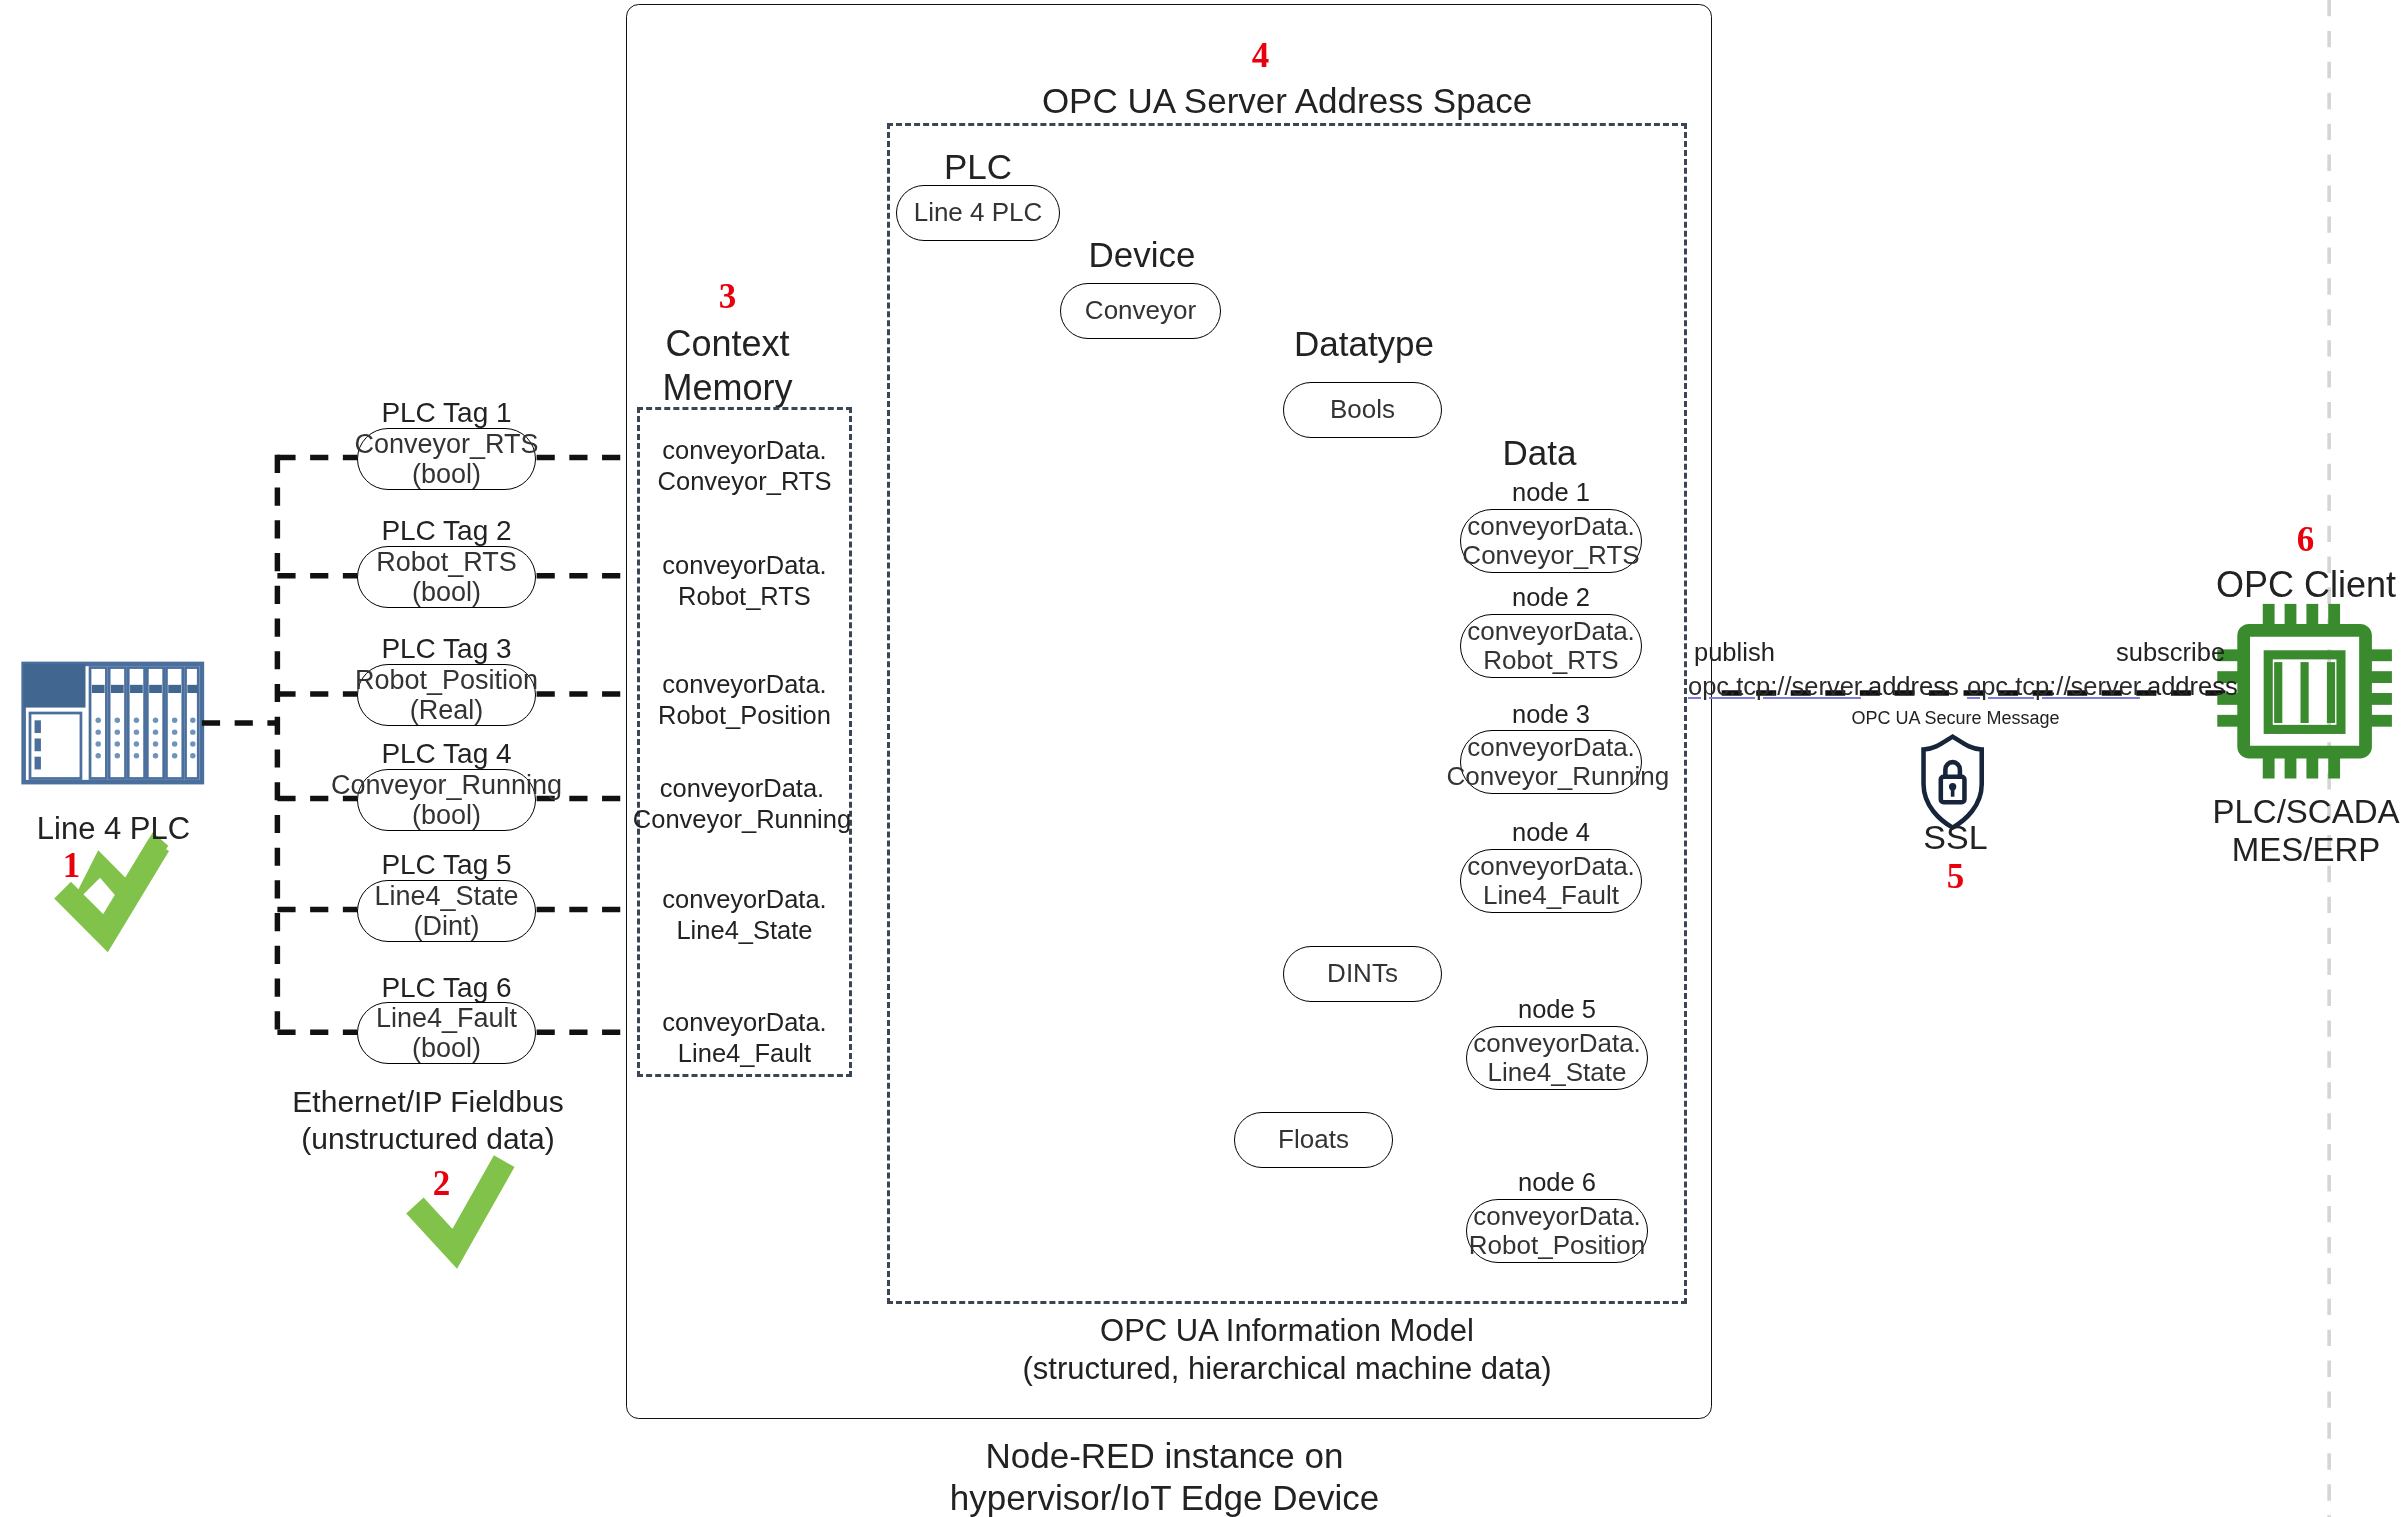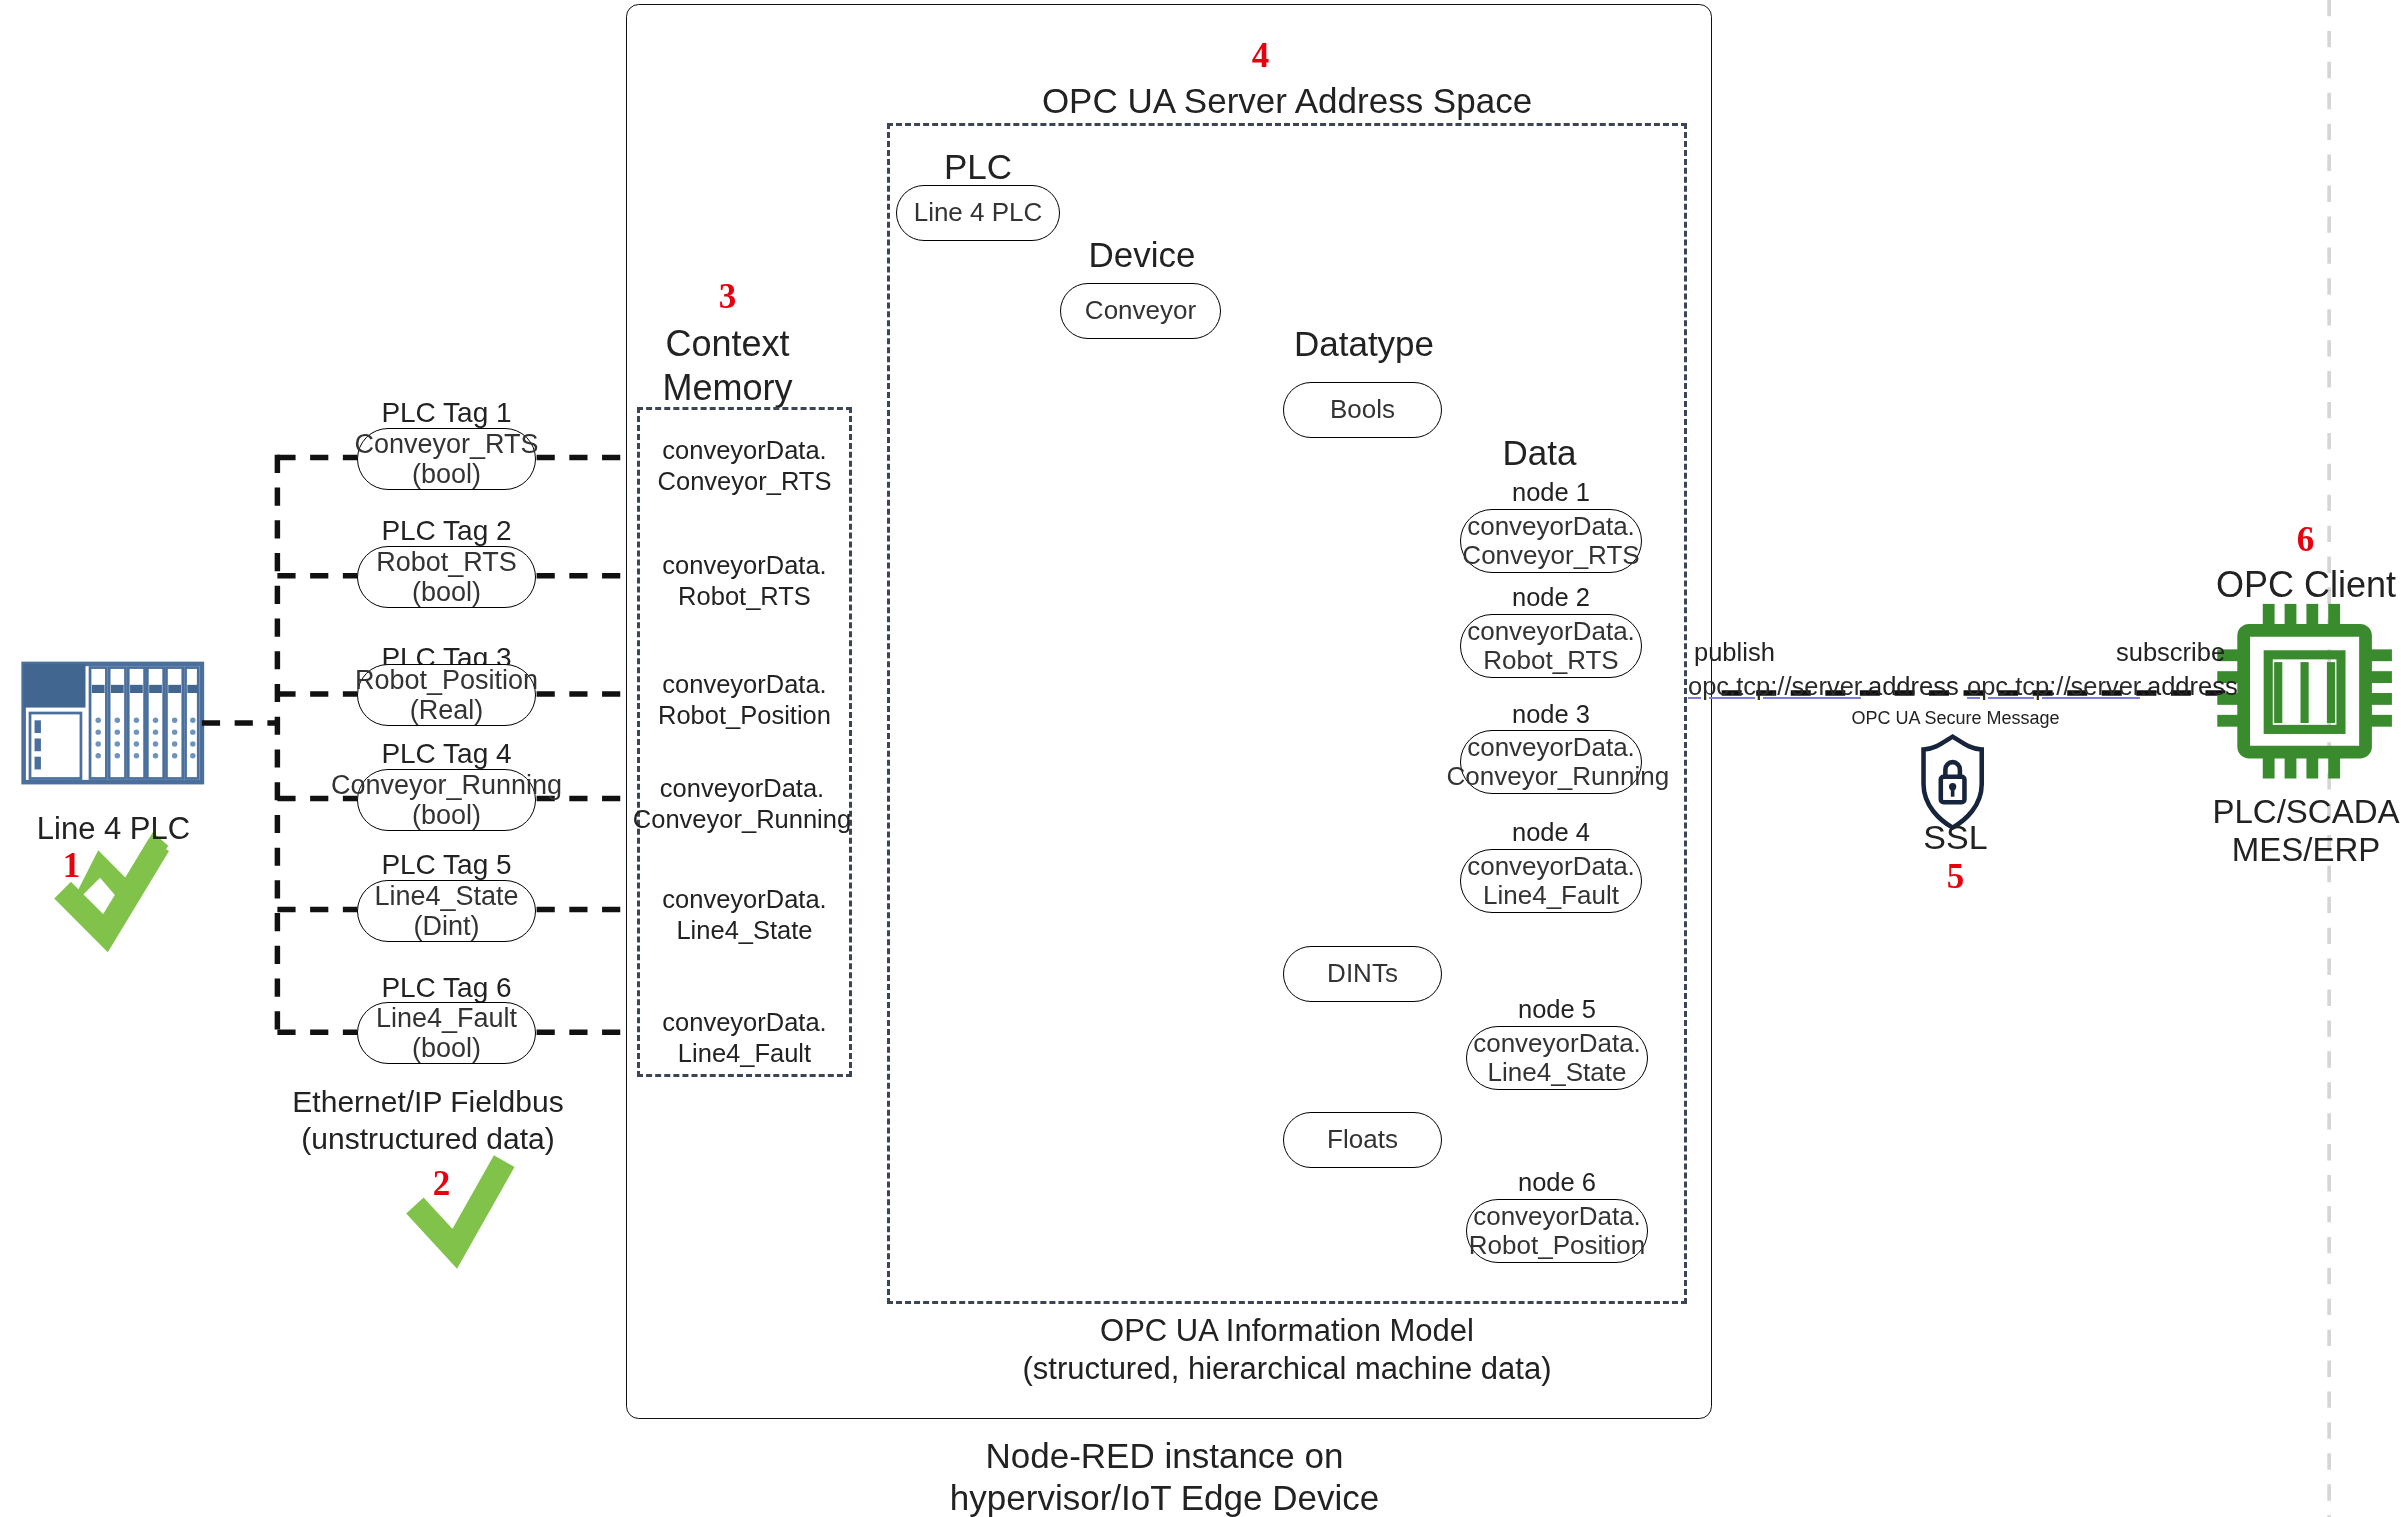--- a/index.html
+++ b/index.html
@@ -209,21 +209,21 @@
     <span>Conveyor_RTS</span>
     <span>(bool)</span>
   </div>
 
   <div class="abs ctr lbl" style="left:357px; top:514px; width:179px;">PLC Tag 2</div>
   <div class="abs node" style="left:357px; top:546px; width:179px; height:62px; flex-direction:column; font-size:27px;">
     <span>Robot_RTS</span>
     <span>(bool)</span>
   </div>
 
-  <div class="abs ctr lbl" style="left:357px; top:632px; width:179px;margin-top:9px;">PLC Tag 3</div>
+  <div class="abs ctr lbl" style="left:357px; top:632px; width:179px;">PLC Tag 3</div>
   <div class="abs node" style="left:357px; top:664px; width:179px; height:62px; flex-direction:column; font-size:27px;">
     <span>Robot_Position</span>
     <span>(Real)</span>
   </div>
 
   <div class="abs ctr lbl" style="left:357px; top:737px; width:179px;">PLC Tag 4</div>
   <div class="abs node" style="left:357px; top:769px; width:179px; height:62px; flex-direction:column; font-size:27px;">
     <span>Conveyor_Running</span>
     <span>(bool)</span>
   </div>
@@ -280,21 +280,21 @@
   <span>Conveyor</span>
 </div>
 
 <div class="abs ctr lbl" style="left:1273px; top:323px; width:182px; font-size:35px;">Datatype</div>
 <div class="abs node" style="left:1283px; top:382px; width:159px; height:56px; font-size:26px;">
   <span>Bools</span>
 </div>
 <div class="abs node" style="left:1283px; top:946px; width:159px; height:56px; font-size:26px;">
   <span>DINTs</span>
 </div>
-<div class="abs node" style="left:1283px; top:1112px; width:159px; height:56px; font-size:26px;">
+<div class="abs node" style="left:1234px; top:1112px; width:159px; height:56px; font-size:26px;">
   <span>Floats</span>
 </div>
 
 <div class="abs ctr lbl" style="left:1460px; top:432px; width:159px; font-size:35px;">Data</div>
 
 <div class="abs ctr lbl-sm" style="left:1460px; top:477px; width:182px;">node 1</div>
 <div class="abs node" style="left:1460px; top:509px; width:182px; height:64px; flex-direction:column; font-size:26px;">
   <span>conveyorData.</span>
   <span>Conveyor_RTS</span>
 </div>

